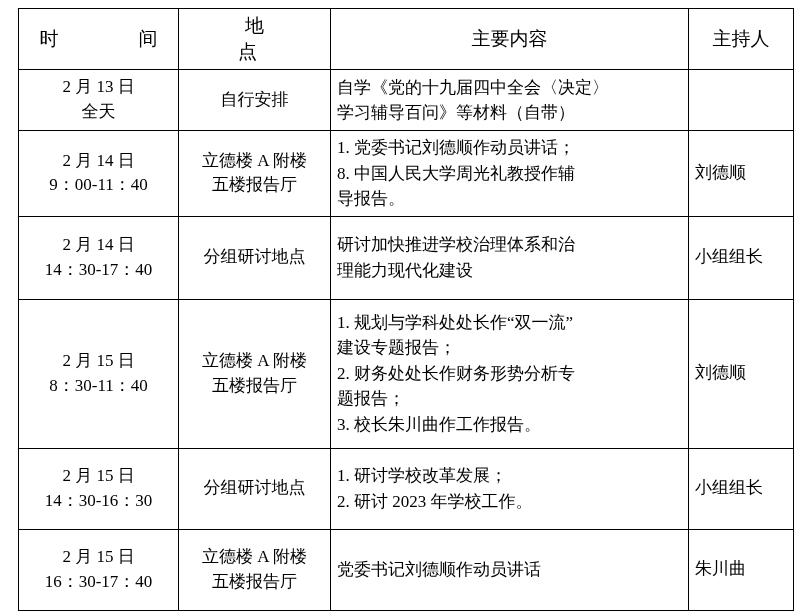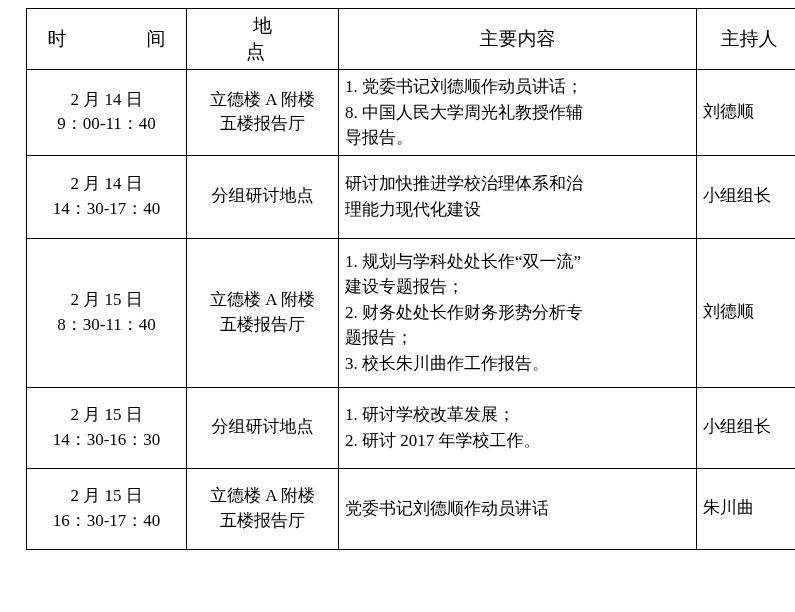--- a/index.html
+++ b/index.html
@@ -12,21 +12,21 @@
     height: 612px;
     font-family: "Liberation Serif", "DejaVu Serif", serif;
     color: #000000;
     overflow: hidden;
   }
   .page {
     width: 795px;
     height: 612px;
     position: relative;
     box-sizing: border-box;
-    padding: 8px 10px 0 26px;
+    padding: 8px 10px 0 18px;
   }
   table.schedule {
     border-collapse: collapse;
     width: 775px;
     table-layout: fixed;
     margin: 0 auto;
   }
   table.schedule td, table.schedule th {
     border: 1px solid #000000;
     vertical-align: middle;
@@ -94,20 +94,28 @@
     </colgroup>
     <thead>
       <tr>
         <td><span class="hdr-spread">时　　间</span></td>
         <td><span class="hdr-spread">地　　点</span></td>
         <td><span>主要内容</span></td>
         <td><span>主持人</span></td>
       </tr>
     </thead>
     <tbody>
+      <tr class="r0">
+        <td class="cell-time">2 月 13 日
+全天</td>
+        <td class="cell-place">自行安排</td>
+        <td class="cell-content">自学《党的十九届四中全会〈决定〉
+学习辅导百问》等材料（自带）</td>
+        <td class="cell-host"></td>
+      </tr>
       <tr class="r1">
         <td class="cell-time">2 月 14 日
 9：00-11：40</td>
         <td class="cell-place">立德楼 A 附楼
 五楼报告厅</td>
         <td class="cell-content">1. 党委书记刘德顺作动员讲话；
 8. 中国人民大学周光礼教授作辅
 导报告。</td>
         <td class="cell-host">刘德顺</td>
       </tr>
@@ -129,21 +137,21 @@
 2. 财务处处长作财务形势分析专
 题报告；
 3. 校长朱川曲作工作报告。</td>
         <td class="cell-host">刘德顺</td>
       </tr>
       <tr class="r4">
         <td class="cell-time">2 月 15 日
 14：30-16：30</td>
         <td class="cell-place">分组研讨地点</td>
         <td class="cell-content">1. 研讨学校改革发展；
-2. 研讨 2017 年学校工作。</td>
+2. 研讨 2023 年学校工作。</td>
         <td class="cell-host">小组组长</td>
       </tr>
       <tr class="r5">
         <td class="cell-time">2 月 15 日
 16：30-17：40</td>
         <td class="cell-place">立德楼 A 附楼
 五楼报告厅</td>
         <td class="cell-content">党委书记刘德顺作动员讲话</td>
         <td class="cell-host">朱川曲</td>
       </tr>

